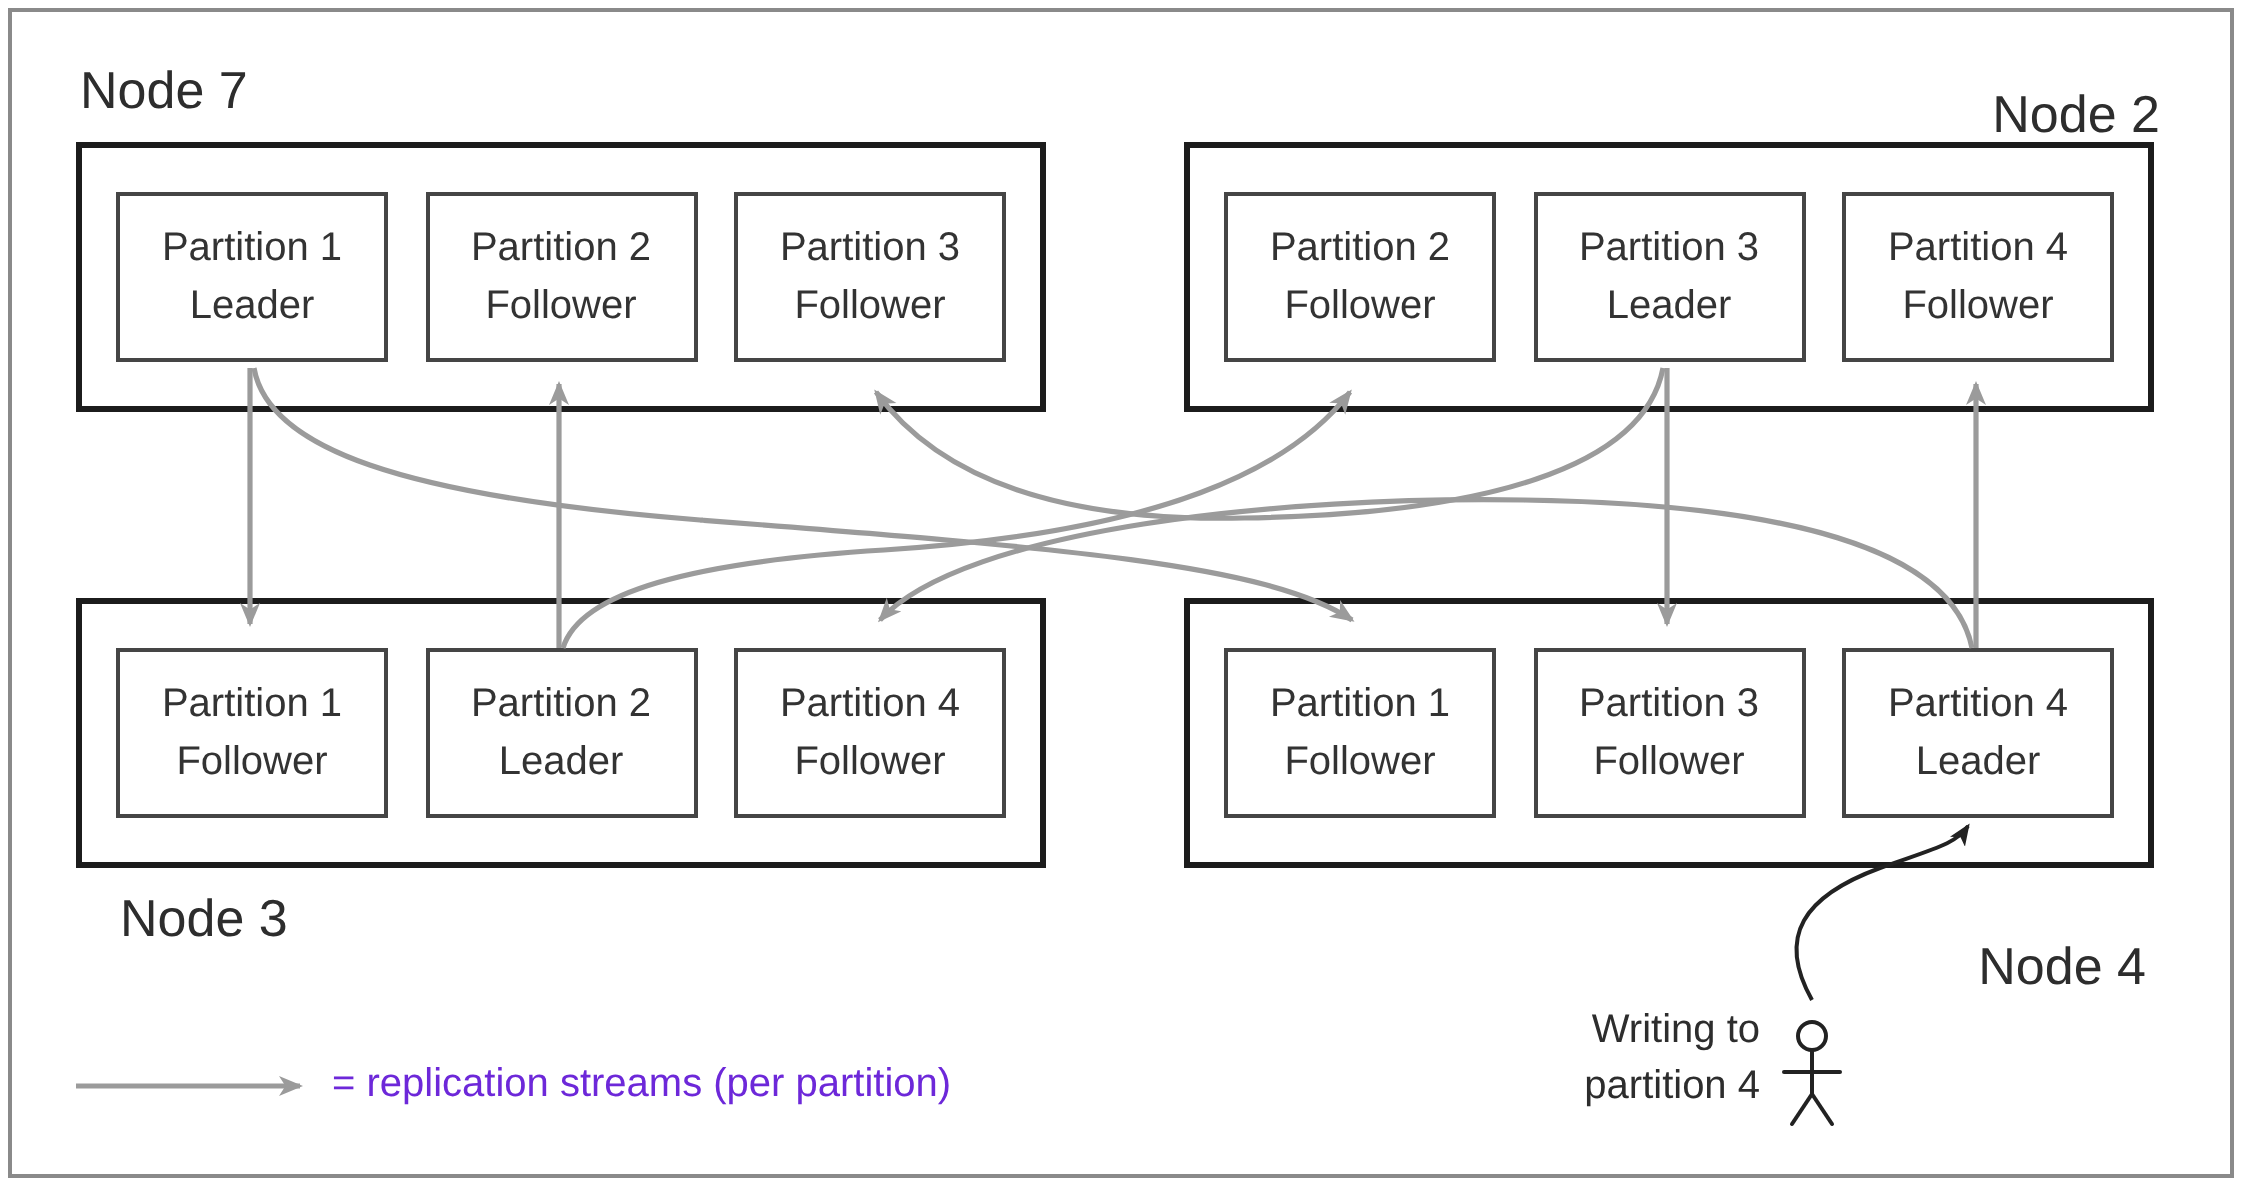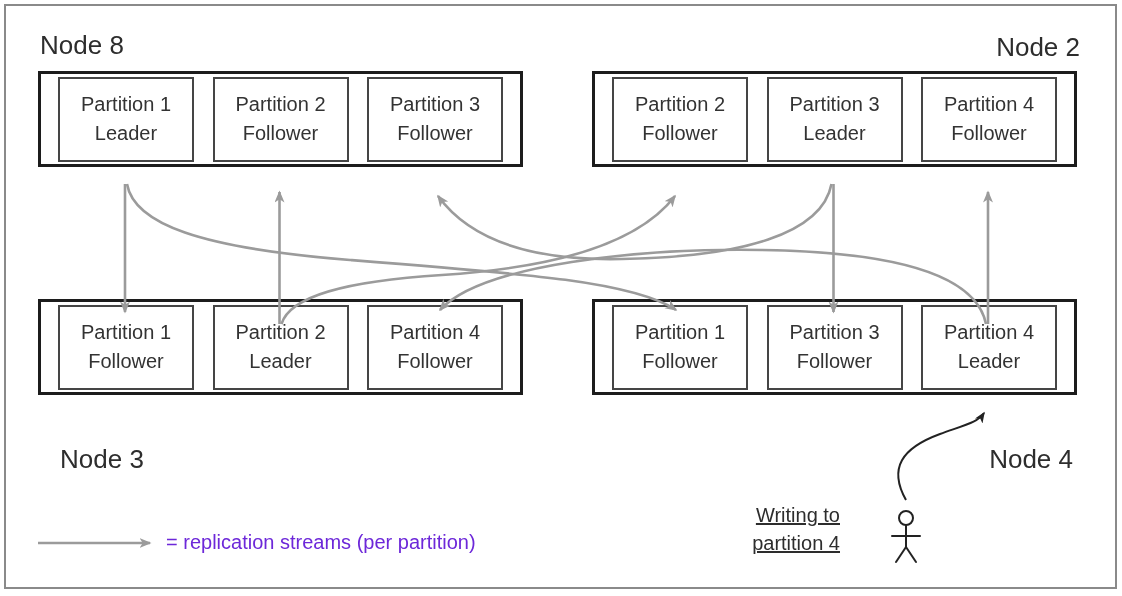--- a/index.html
+++ b/index.html
@@ -17,21 +17,21 @@
   .frame {
     position: absolute;
     left: 4px; top: 4px;
     width: 1113px; height: 585px;
     border: 2px solid #8a8a8a;
     background: #ffffff;
   }
 
   .node-box {
     position: absolute;
-    width: 485px; height: 96px;
+    width: 485px; height: 135px;
     border: 3px solid #1c1c1c;
     background: #ffffff;
     display: flex;
     align-items: center;
     justify-content: space-between;
     padding: 0 17px;
   }
   .node-1 { left: 38px;  top: 71px;  }
   .node-2 { left: 592px; top: 71px;  }
   .node-3 { left: 38px;  top: 299px; }
@@ -53,58 +53,57 @@
 
   .node-label {
     position: absolute;
     font-size: 26px;
     color: #2d2d2d;
     width: 220px;
   }
   .node-label.left  { text-align: left; }
   .node-label.right { text-align: right; }
   .label-n1 { left: 40px;  top: 30px; }
-  .label-n2 { left: 860px; top: 32px; }
+  .label-n2 { left: 860px; top: 42px; }
   .label-n3 { left: 40px;  top: 444px; margin-left: 20px; }
-  .label-n4 { left: 853px; top: 444px; }
+  .label-n4 { left: 853px; top: 468px; }
 
   .arrow-layer {
     position: absolute;
     left: 0; top: 0;
     width: 1122px; height: 596px;
     pointer-events: none;
   }
 
   .legend-text {
     position: absolute;
     left: 166px; top: 531px;
     font-size: 20px;
     color: #6d28d9;
     white-space: nowrap;
   }
 
   .writing-note {
     position: absolute;
-    left: 720px; top: 501px;
+    left: 760px; top: 501px;
     width: 120px;
     text-align: right;
     font-size: 20px;
     line-height: 28px;
     color: #2d2d2d;
-    text-decoration: underline;
   }
 </style>
 </head>
 <body>
 
 <div class="canvas">
 
   <div class="frame"></div>
 
-  <div class="node-label left  label-n1">Node 8</div>
+  <div class="node-label left  label-n1">Node 7</div>
   <div class="node-label right label-n2">Node 2</div>
   <div class="node-label left  label-n3">Node 3</div>
   <div class="node-label right label-n4">Node 4</div>
 
   <div class="node-box node-1">
     <div class="partition-box">
       <span>Partition 1</span>
       <span>Leader</span>
     </div>
     <div class="partition-box">

